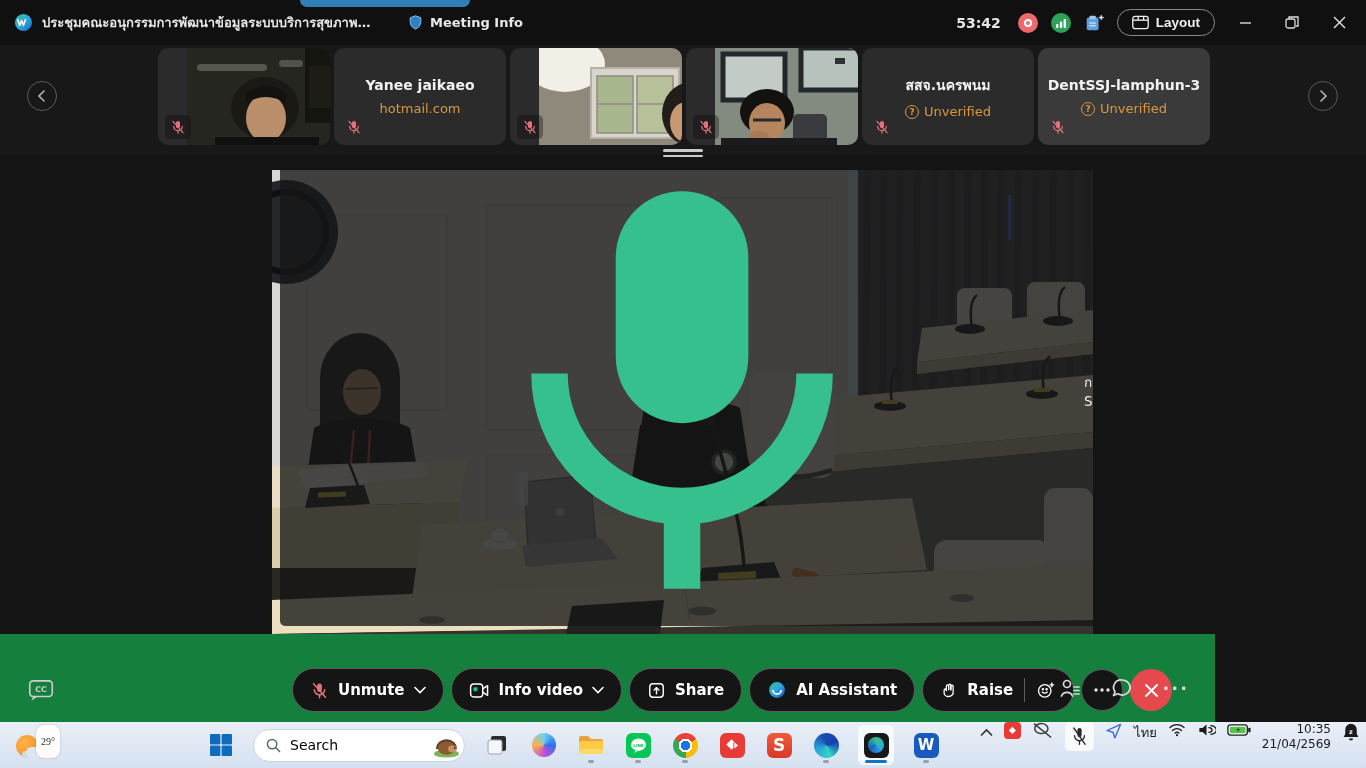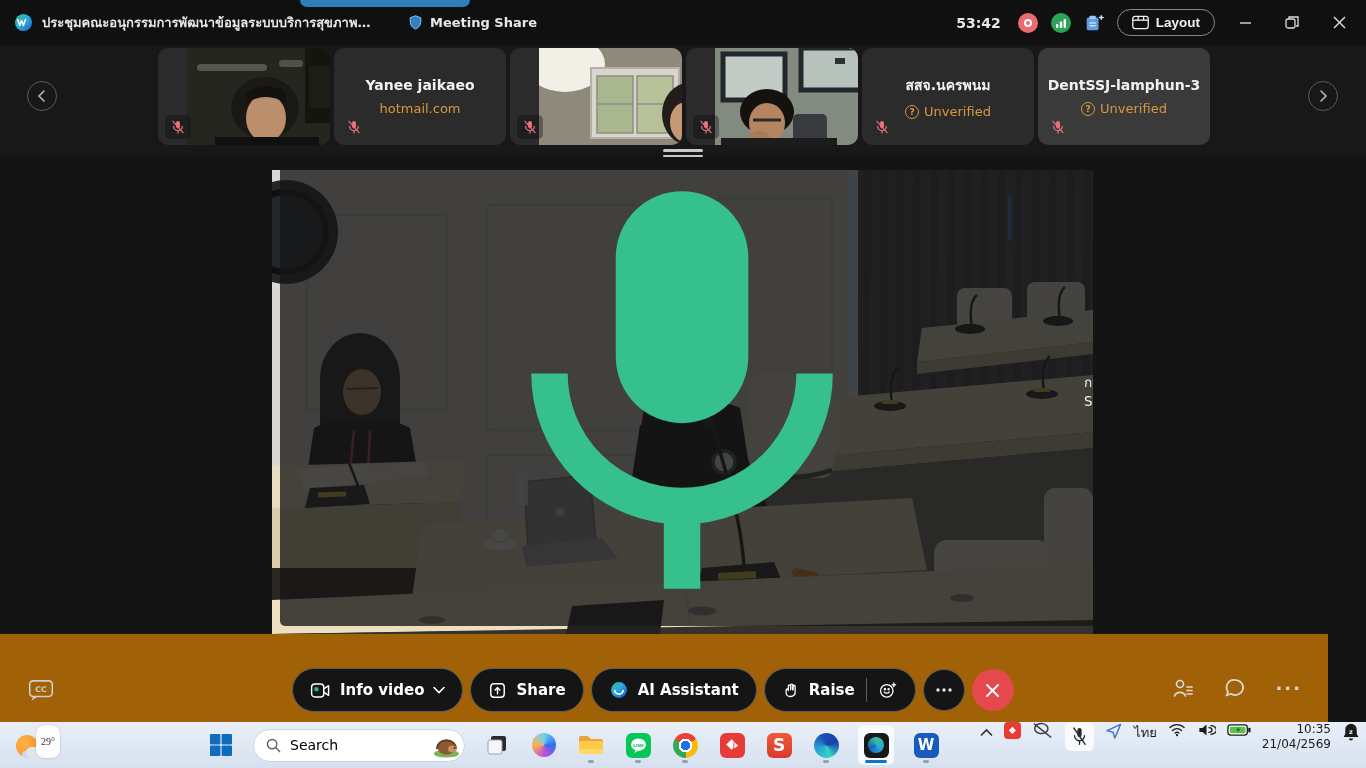--- a/index.html
+++ b/index.html
@@ -41,21 +41,21 @@
   .drag-handle i { display:block; height:2.5px; background:#c9c9c9; border-radius:2px; margin-bottom:3px; }
 
   
   .stage { position:absolute; top:170px; left:272px; width:821px; height:464px; background:#000; overflow:hidden; }
   .stage svg { display:block; width:821px; height:464px; }
   .speaker-label { position:absolute; left:8px; bottom:8px; display:flex; align-items:center; gap:8px;
                    background:rgba(22,22,22,.78); border-radius:5px; padding:4px 12px 4px 8px;
                    color:#f0f0f0; font-size:13.5px; }
 
   
-  .controlbar { position:absolute; top:634px; left:0; width:1328px; height:88px; background:#a16207; }
+  .controlbar { position:absolute; top:634px; left:0; width:1215px; height:88px; background:#15803d; }
   .cc-chip { position:absolute; left:28px; top:44px; cursor:pointer; }
   .controls-center { position:absolute; left:292px; top:34px; display:flex; align-items:center; gap:7px; }
   .pill { display:flex; align-items:center; gap:9px; height:44px; padding:0 17px; border-radius:22px;
           border:1.5px solid #5c5c5c; background:#151515; color:#fff; font-size:15px; font-weight:600; cursor:pointer;
           font-family:"DejaVu Sans","Liberation Sans",sans-serif; }
   .pill .vdiv { width:1px; height:24px; background:#5c5c5c; margin:0 2px; }
   .circle-btn { width:42px; height:42px; border-radius:50%; border:1.5px solid #5c5c5c; background:#151515;
                 color:#e8e8e8; display:flex; align-items:center; justify-content:center; cursor:pointer; }
   .leave-btn { width:42px; height:42px; border-radius:50%; border:none; background:#e5484d;
                display:flex; align-items:center; justify-content:center; cursor:pointer; }
@@ -107,21 +107,21 @@
         </linearGradient>
           </defs>
         <circle cx="10" cy="10" r="9" fill="url(#wxg)"></circle>
         <path d="M4,7 l2,6 2,-5 2,5 2,-6" fill="none" stroke="#fff" stroke-width="1.6" stroke-linecap="round" stroke-linejoin="round"></path>
       </svg>
       <span class="tb-title">ประชุมคณะอนุกรรมการพัฒนาข้อมูลระบบบริการสุขภาพช่องปาก ครั้งที่...</span>
       <span class="tb-meeting">
         <svg width="17" height="17" viewBox="0 0 24 24">
           <path d="M12,2.5 l7.5,2.8 v5.2 c0,5.2 -3.2,9 -7.5,10.8 c-4.3,-1.8 -7.5,-5.6 -7.5,-10.8 v-5.2z" fill="#2f7fc4" stroke="#7fc0ee" stroke-width="1.4"></path>
         </svg>
-        <span>Meeting Share</span>
+        <span>Meeting Info</span>
       </span>
     </div>
     <div class="tb-right">
       <span class="timer">53:42</span>
       <span class="dot-ic rec">
           <i></i>
         </span>
       <span class="dot-ic conn">
         <svg width="12" height="12" viewBox="0 0 12 12">
             <g fill="#fff">
@@ -460,20 +460,34 @@
   <div class="controlbar">
     <span class="cc-chip">
       <svg width="26" height="24" viewBox="0 0 30 27">
         <rect x="2" y="3" width="26" height="18" rx="4" fill="none" stroke="#cfcfcf" stroke-width="1.8"></rect>
         <path d="M6,21 l-2,5 l7,-5" fill="#cfcfcf"></path>
         <text x="15" y="16" text-anchor="middle" font-size="9" font-weight="bold" fill="#cfcfcf">CC</text>
       </svg>
     </span>
 
     <div class="controls-center">
+      <button class="pill">
+        <svg width="19" height="19" viewBox="0 0 24 24">
+            <g fill="none" stroke="#e8707b" stroke-width="1.9" stroke-linecap="round">
+              <rect x="9" y="3" width="6" height="11" rx="3" fill="#e8707b" stroke="none"></rect>
+              <path d="M5.5,11 a6.5,6.5 0 0 0 13,0"></path>
+              <line x1="12" y1="17.5" x2="12" y2="21"></line>
+              <line x1="4.5" y1="3.5" x2="19.5" y2="20.5"></line>
+            </g>
+          </svg>
+        <span>Unmute</span>
+        <svg width="12" height="8" viewBox="0 0 12 8">
+            <path d="M1,1.5 L6,6.5 L11,1.5" fill="none" stroke="#fff" stroke-width="1.6" stroke-linecap="round"></path>
+          </svg>
+      </button>
 
       <button class="pill">
         <svg width="21" height="19" viewBox="0 0 26 22">
           <rect x="2" y="3" width="15" height="16" rx="4" fill="none" stroke="#fff" stroke-width="1.8"></rect>
           <rect x="5.5" y="7" width="5" height="5" rx="1.2" fill="#1ec077"></rect>
           <path d="M17,9 l6,-4 v12 l-6,-4" fill="none" stroke="#fff" stroke-width="1.8" stroke-linejoin="round"></path>
         </svg>
         <span>Info video</span>
         <svg width="12" height="8" viewBox="0 0 12 8">
             <path d="M1,1.5 L6,6.5 L11,1.5" fill="none" stroke="#fff" stroke-width="1.6" stroke-linecap="round"></path>

